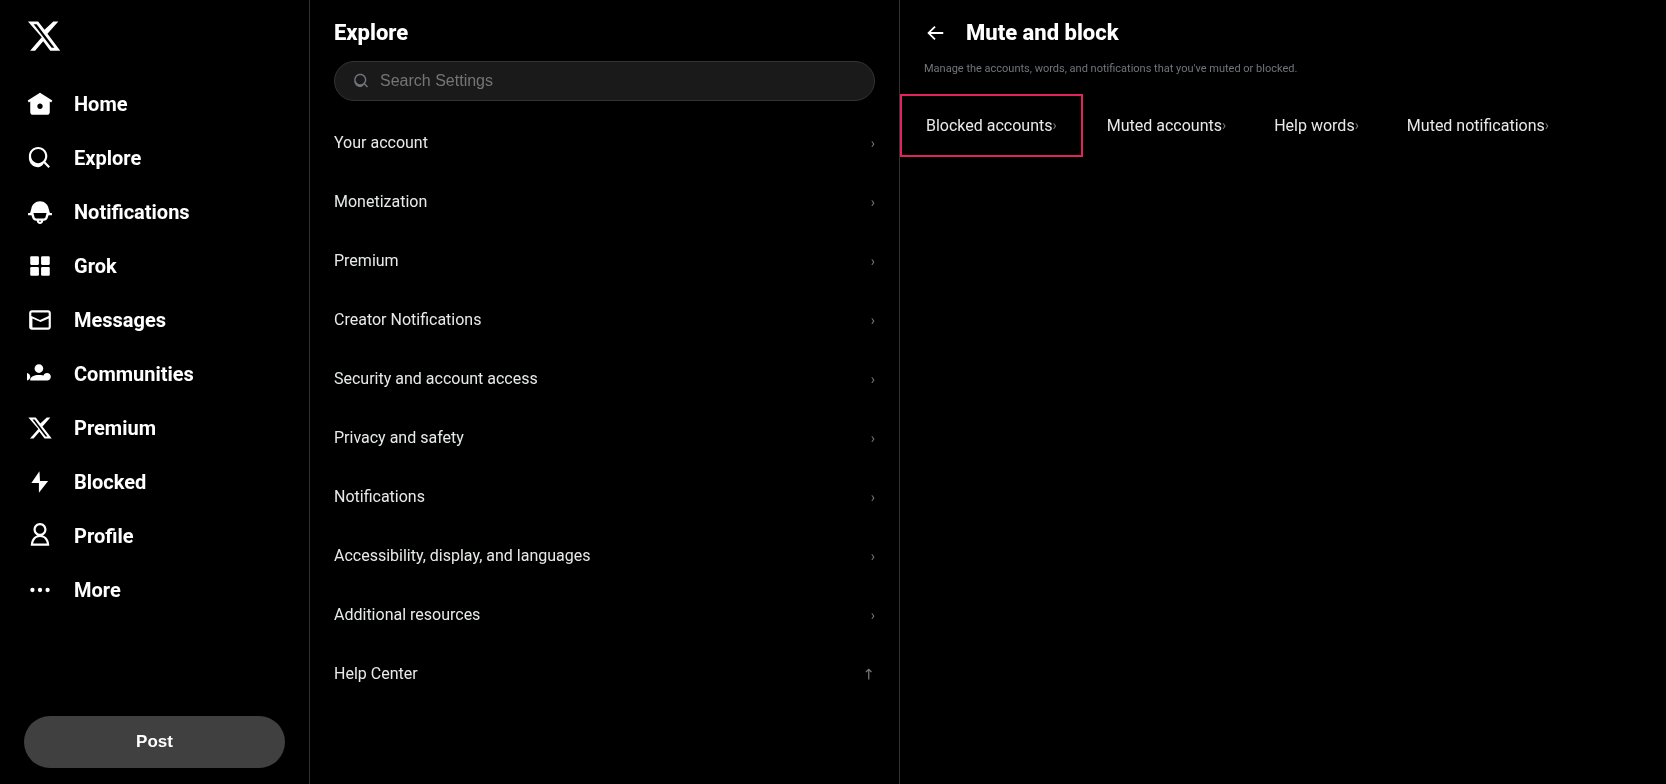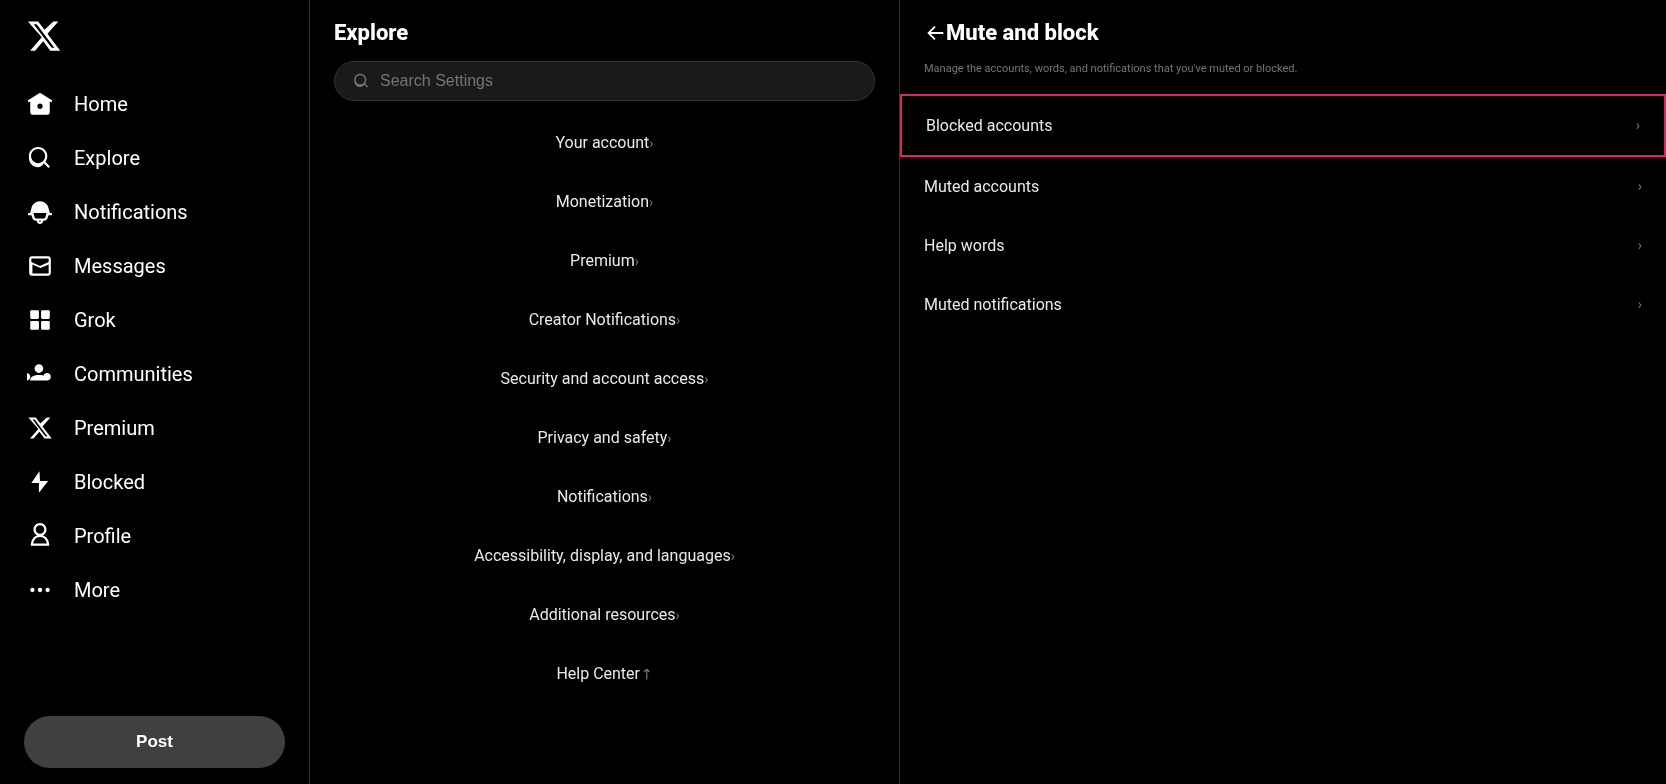--- a/index.html
+++ b/index.html
@@ -51,20 +51,21 @@
     .sidebar-item .icon {
       display: flex;
       align-items: center;
       justify-content: center;
       width: 28px;
       height: 28px;
       font-size: 22px;
     }
     .sidebar-item .label {
       font-size: 20px;
+      font-weight: bold;
     }
     .post-btn {
       background: #404040;
       color: #fff;
       border: none;
       border-radius: 9999px;
       padding: 16px 0;
       font-size: 17px;
       font-weight: 700;
       cursor: pointer;
@@ -106,21 +107,21 @@
       width: 100%;
     }
     .settings-list {
       display: flex;
       flex-direction: column;
       overflow-y: auto;
     }
     .settings-item {
       display: flex;
       align-items: center;
-      justify-content: center;
+      justify-content: space-between;
       padding: 20px 24px;
       cursor: pointer;
       border-bottom: none;
       font-size: 16px;
       color: #e7e9ea;
     }
     .settings-item .chevron {
       color: #71767b;
       font-size: 14px;
     }
@@ -134,20 +135,21 @@
     
     .right-panel {
       flex: 1;
       background: #000;
       display: flex;
       flex-direction: column;
     }
     .right-header {
       display: flex;
       align-items: center;
+      gap: 20px;
       padding: 20px 24px 16px 24px;
     }
     .back-btn {
       cursor: pointer;
       font-size: 20px;
       color: #fff;
       background: none;
       border: none;
       display: flex;
       align-items: center;
@@ -157,21 +159,21 @@
       font-weight: 800;
     }
     .right-subtitle {
       font-size: 11px;
       color: #71767b;
       padding: 0 24px 16px 24px;
       line-height: 1.5;
     }
     .mute-block-list {
       display: flex;
-      flex-direction: column;
+      flex-direction: row;
     }
     .mute-block-item {
       display: flex;
       align-items: center;
       justify-content: space-between;
       padding: 20px 24px;
       font-size: 16px;
       color: #e7e9ea;
       cursor: pointer;
     }
@@ -217,36 +219,36 @@
         <svg width="26" height="26" viewBox="0 0 24 24" fill="white">
             <path d="M11.996 2c-4.062 0-7.49 3.021-7.999 7.051L2.866 13H1v2h3.07l.784 2.217C5.35 18.98 6.792 20 8.5 20h.5c0 1.657 1.343 3 3 3s3-1.343 3-3h.5c1.709 0 3.151-1.02 3.645-2.783L19.93 15H23v-2h-1.866l-1.131-3.95C19.486 5.021 16.058 2 11.996 2zM12 21c-.552 0-1-.449-1-1h2c0 .551-.448 1-1 1zm-3.5-3c-.739 0-1.3-.45-1.515-1.078L5.93 13h12.14l-1.055 3.922C16.8 17.55 16.239 18 15.5 18h-7z"></path>
           </svg>
       </span>
       <span class="label">Notifications</span>
     </div>
 
     <div class="sidebar-item">
       <span class="icon">
         <svg width="26" height="26" viewBox="0 0 24 24" fill="white">
-            <path d="M1.998 5.5c0-1.381 1.119-2.5 2.5-2.5h15c1.381 0 2.5 1.119 2.5 2.5v13c0 1.381-1.119 2.5-2.5 2.5h-15c-1.381 0-2.5-1.119-2.5-2.5v-13zm2.5-.5c-.276 0-.5.224-.5.5v2.764l8 3.638 8-3.638V5.5c0-.276-.224-.5-.5-.5h-15zm15.5 5.535l-7.5 3.41-7.5-3.41V18.5c0 .276.224.5.5.5h14c.276 0 .5-.224.5-.5v-7.965z"></path>
-          </svg>
-      </span>
-      <span class="label">Messages</span>
-    </div>
-
-    <div class="sidebar-item">
-      <span class="icon">
-        <svg width="26" height="26" viewBox="0 0 24 24" fill="white">
             <rect x="3" y="3" width="8" height="8" rx="1"></rect>
             <rect x="13" y="3" width="8" height="8" rx="1"></rect>
             <rect x="3" y="13" width="8" height="8" rx="1"></rect>
             <rect x="13" y="13" width="8" height="8" rx="1"></rect>
           </svg>
       </span>
       <span class="label">Grok</span>
+    </div>
+
+    <div class="sidebar-item">
+      <span class="icon">
+        <svg width="26" height="26" viewBox="0 0 24 24" fill="white">
+            <path d="M1.998 5.5c0-1.381 1.119-2.5 2.5-2.5h15c1.381 0 2.5 1.119 2.5 2.5v13c0 1.381-1.119 2.5-2.5 2.5h-15c-1.381 0-2.5-1.119-2.5-2.5v-13zm2.5-.5c-.276 0-.5.224-.5.5v2.764l8 3.638 8-3.638V5.5c0-.276-.224-.5-.5-.5h-15zm15.5 5.535l-7.5 3.41-7.5-3.41V18.5c0 .276.224.5.5.5h14c.276 0 .5-.224.5-.5v-7.965z"></path>
+          </svg>
+      </span>
+      <span class="label">Messages</span>
     </div>
 
     <div class="sidebar-item">
       <span class="icon">
         <svg width="26" height="26" viewBox="0 0 24 24" fill="white">
             <path d="M7 7c0-2.209 1.791-4 4-4s4 1.791 4 4-1.791 4-4 4S7 9.209 7 7zm15 7.5c0-1.933-1.567-3.5-3.5-3.5S15 12.567 15 14.5s1.567 3.5 3.5 3.5 3.5-1.567 3.5-3.5zm-19 0C3 12.567 1.433 11 -0.5 11S-4 12.567-4 14.5-2.433 18-0.5 18 3 16.433 3 14.5zM11 13c-4.418 0-8 1.791-8 4v1h16v-1c0-2.209-3.582-4-8-4z"></path>
           </svg>
       </span>
       <span class="label">Communities</span>
     </div>

